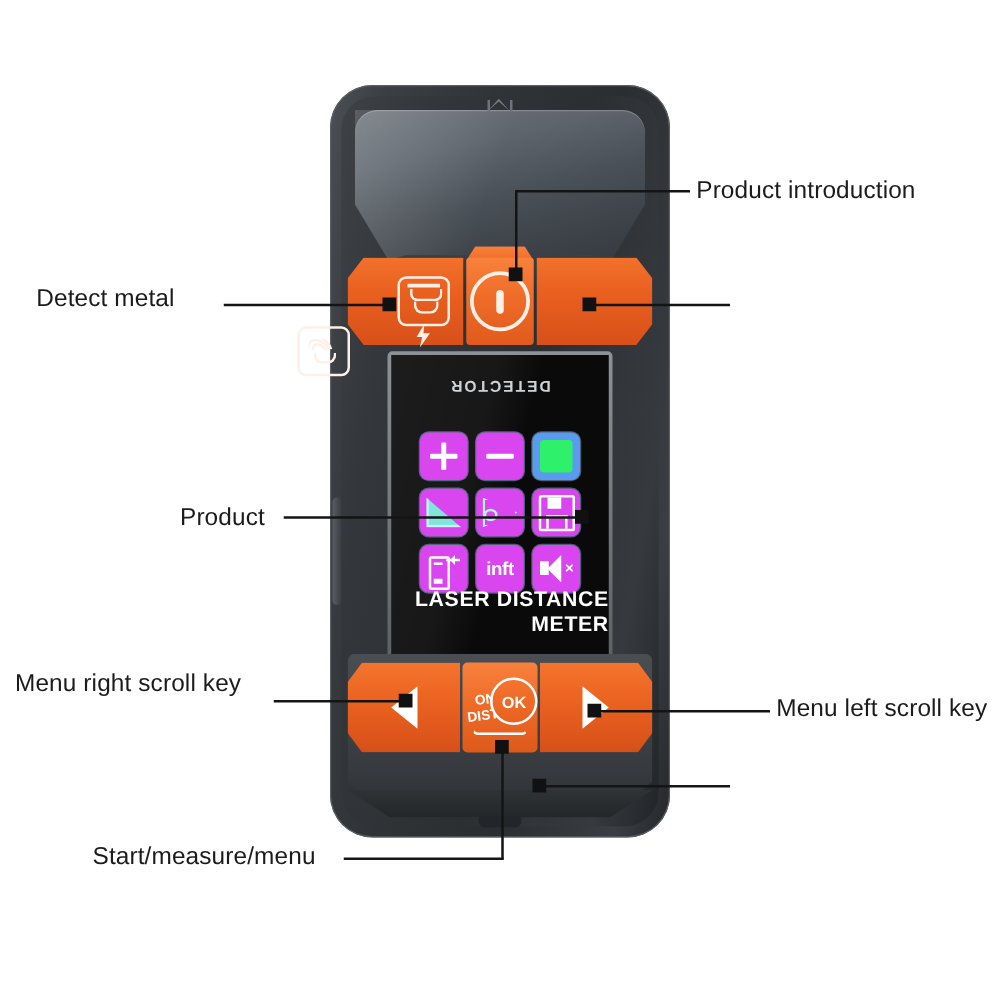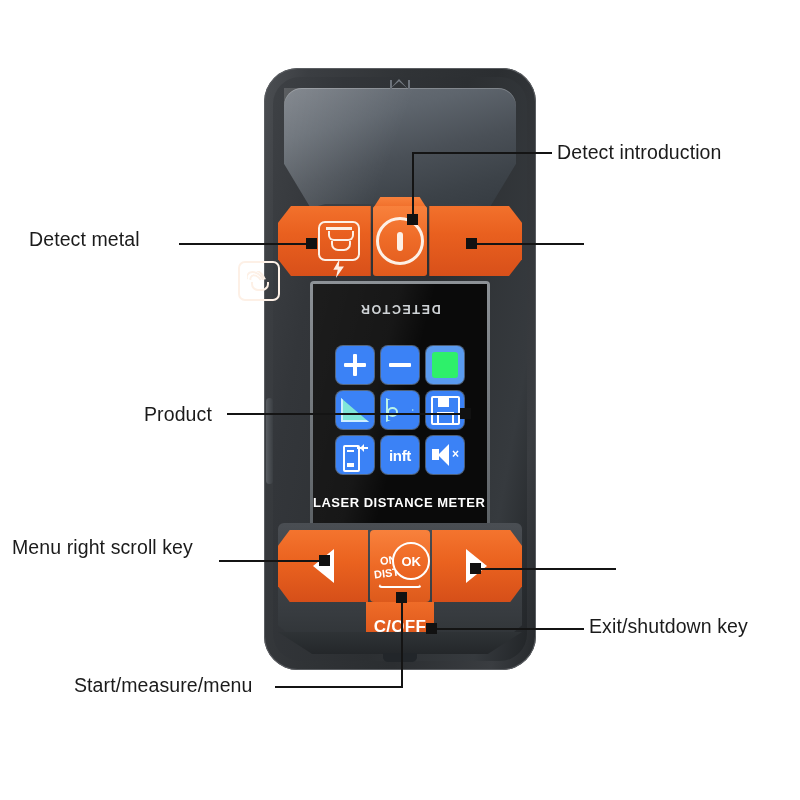--- a/index.html
+++ b/index.html
@@ -187,21 +187,21 @@
     color:#cfd3d6;font-size:12.5px;font-weight:bold;letter-spacing:1.6px;
     transform:rotate(180deg);
   }
   .grid{
     position:absolute;left:50%;top:62px;transform:translateX(-50%);
     display:grid;grid-template-columns:repeat(3,38px);grid-template-rows:repeat(3,38px);
     gap:7px;
   }
   .tile{
     width:38px;height:38px;border-radius:7px;
-    background:#3b82f6;
+    background:#d946ef;
     display:flex;align-items:center;justify-content:center;
     position:relative;
     box-shadow:0 0 0 1px rgba(160,200,255,.45);
   }
   .tile.green{background:#5a9bf0;}
   .green-in{width:26px;height:26px;background:#2ef06a;border-radius:3px;}
   .plus{position:relative;width:22px;height:22px;}
   .plus:before,.plus:after{content:"";position:absolute;background:#fff;border-radius:1px;}
   .plus:before{left:0;top:9px;width:22px;height:4px;}
   .plus:after{left:9px;top:0;width:4px;height:22px;}
@@ -261,22 +261,22 @@
     content:"";position:absolute;left:0;top:5px;width:7px;height:11px;background:#fff;
   }
   .spk:after{
     content:"";position:absolute;left:6px;top:0;width:0;height:0;
     border-top:11px solid transparent;border-bottom:11px solid transparent;border-right:11px solid #fff;
   }
   .spkx{
     position:absolute;right:-1px;top:4px;color:#fff;font-size:12px;font-weight:bold;line-height:1;
   }
   .ldm-txt{
-    position:absolute;left:0;right:0;bottom:14px;text-align:left;
-    color:#fff;font-size:13px;font-weight:bold;letter-spacing:.5px;
+    position:absolute;left:0;right:0;bottom:14px;text-align:right;
+    color:#fff;font-size:17px;font-weight:bold;letter-spacing:.5px;
   }
 
   
   .lowerhouse{
     position:absolute;left:14px;right:14px;top:455px;bottom:16px;
     background:linear-gradient(180deg,#4a4e53 0%,#41454a 30%,#373b3f 70%,#2c3033 100%);
     border-radius:6px 6px 26px 26px;
     clip-path:polygon(0 0,100% 0,100% 78%,86% 100%,14% 100%,0 78%);
   }
 
@@ -458,50 +458,49 @@
           <div class="warn-on">ON</div>
           <div class="warn-dist">DIST</div>
           <div class="okcircle">OK</div>
         </div>
       </div>
       <div class="bk bk-right">
         <div class="arrow-r"></div>
       </div>
     </div>
 
-    <div class="coff">C/OFF</div>
     <div class="botlip"></div>
     <div class="botnub"></div>
     <div class="sidegrip" style="top:330px"></div>
   </div>
 
-  <div class="callout right" style="left:557px;top:143px">Detect introduction</div>
+  <div class="callout right" style="left:557px;top:143px">Product introduction</div>
   <div class="lead h" style="left:412px;top:152px;width:140px"></div>
   <div class="lead v" style="left:412px;top:152px;height:66px"></div>
   <div class="dot" style="left:407px;top:214px"></div>
 
   <div class="callout left" style="left:29px;top:230px">Detect metal</div>
   <div class="lead h" style="left:179px;top:243px;width:132px"></div>
   <div class="dot" style="left:306px;top:238px"></div>
 
   <div class="lead h" style="left:470px;top:243px;width:114px"></div>
   <div class="dot" style="left:466px;top:238px"></div>
 
   <div class="callout left" style="left:144px;top:405px">Product</div>
   <div class="lead h" style="left:227px;top:413px;width:239px"></div>
   <div class="dot" style="left:460px;top:408px"></div>
 
   <div class="callout left" style="left:12px;top:538px">Menu right scroll key</div>
   <div class="lead h" style="left:219px;top:560px;width:105px"></div>
   <div class="dot" style="left:319px;top:555px"></div>
 
+  <div class="callout right" style="left:621px;top:558px">Menu left scroll key</div>
   <div class="lead h" style="left:474px;top:568px;width:142px"></div>
   <div class="dot" style="left:470px;top:563px"></div>
 
-  <div class="callout right" style="left:589px;top:617px">Exit/shutdown key</div>
   <div class="lead h" style="left:431px;top:628px;width:153px"></div>
   <div class="dot" style="left:426px;top:623px"></div>
 
   <div class="callout left" style="left:74px;top:676px">Start/measure/menu</div>
   <div class="lead h" style="left:275px;top:686px;width:128px"></div>
   <div class="lead v" style="left:401px;top:601px;height:86px"></div>
   <div class="dot" style="left:396px;top:592px"></div>
 
 </div>
 

